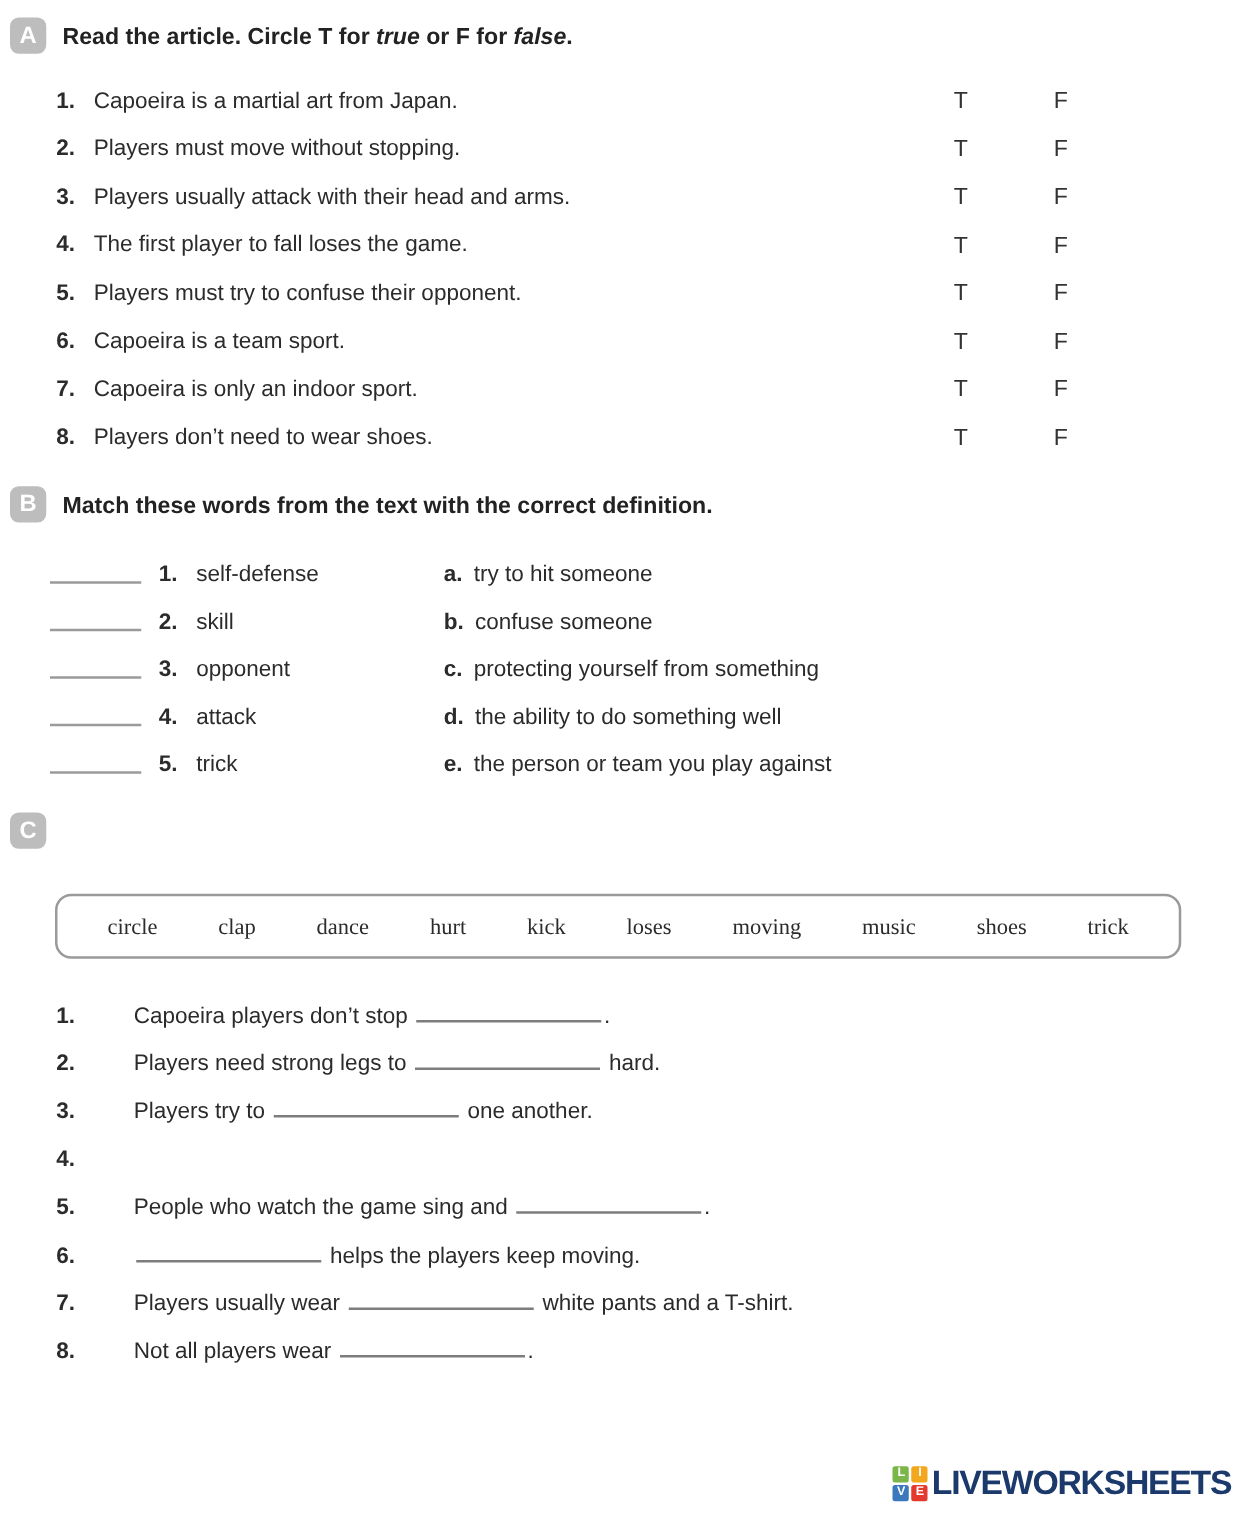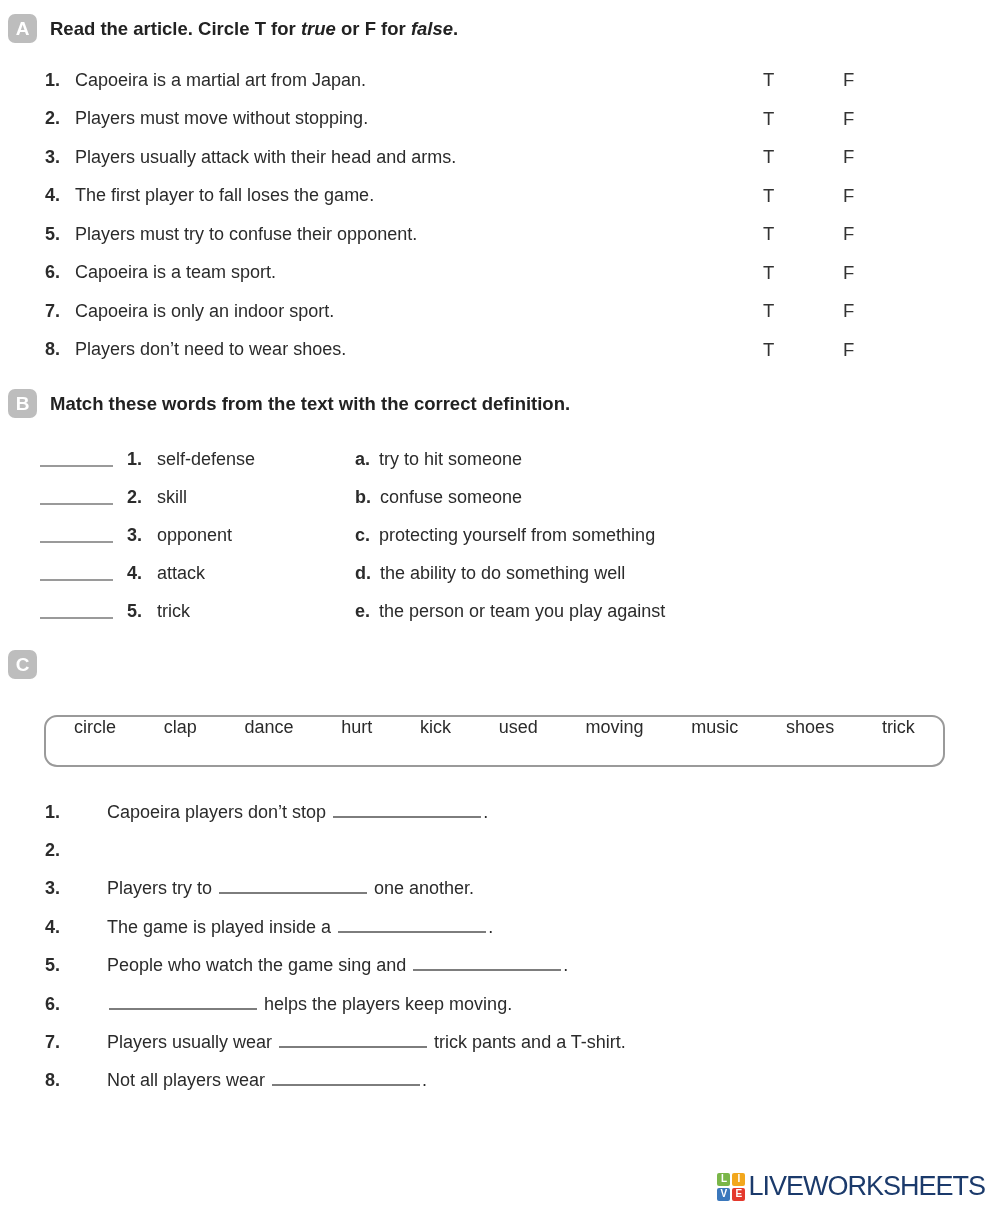--- a/index.html
+++ b/index.html
@@ -52,22 +52,22 @@
   }
   .b-def { position:absolute; left:355px; display:flex; }
   .def-letter { font-weight:bold; margin-right:9px; }
 
   
   #header-c { margin-top:20px; }
   .word-box {
     margin:36px 0 0 44px; width:901px; height:52px;
     border:2px solid #9a9a9a; border-radius:13px;
     box-sizing:border-box;
-    display:flex; align-items:flex-start; justify-content:space-between;
-    padding:0 28px; font-size:18px;
+    display:flex; align-items:center; justify-content:space-between;
+    padding:0 40px; font-size:18px;font-family:Liberation Serif, serif;
   }
   .c-list { margin-top:26px; }
   .c-row {
     height:38.4px; display:flex; align-items:center;
     padding-left:45px; font-size:18px;
   }
   .c-text { white-space:pre-wrap;margin-left:32px; }
   .c-blank {
     display:inline-block; width:148px; height:12px;
     border-bottom:2px solid #7d7d7d; margin:0 2px;
@@ -81,21 +81,21 @@
   .logo-tiles {
     display:grid; grid-template-columns:13px 13px;
     grid-auto-rows:13px; gap:2px;
   }
   .logo-tile {
     color:#fff; font-weight:bold; font-size:10px;
     display:flex; align-items:center; justify-content:center;
     border-radius:2px; line-height:1;
   }
   .logo-text {
-    font-weight:normal; font-size:27px; letter-spacing:-1px;
+    font-weight:bold; font-size:27px; letter-spacing:-1px;
   }
 </style>
 </head>
 <body>
 
 <div class="section-header" id="header-a">
   <span class="badge">A</span>
   <span class="mixed-title"><span>Read the article. Circle </span><span class="hvy">T</span><span> for </span><span class="ital">true</span><span> or </span><span class="hvy">F</span><span> for </span><span class="ital">false</span><span>.</span></span>
 </div>
 
@@ -206,54 +206,54 @@
 <div class="section-header" id="header-c">
   <span class="badge">C</span>
 </div>
 
 <div class="word-box">
   <span>circle</span>
   <span>clap</span>
   <span>dance</span>
   <span>hurt</span>
   <span>kick</span>
-  <span>used</span>
+  <span>loses</span>
   <span>moving</span>
   <span>music</span>
   <span>shoes</span>
   <span>trick</span>
 </div>
 
 <div class="c-list">
   <div class="c-row">
     <span class="item-num">1.</span>
     <span class="c-text"><span>Capoeira players don’t stop </span><span class="c-blank"></span><span>.</span></span>
   </div>
   <div class="c-row">
     <span class="item-num">2.</span>
+    <span class="c-text"><span>Players need strong legs to </span><span class="c-blank"></span><span> hard.</span></span>
   </div>
   <div class="c-row">
     <span class="item-num">3.</span>
     <span class="c-text"><span>Players try to </span><span class="c-blank"></span><span> one another.</span></span>
   </div>
   <div class="c-row">
     <span class="item-num">4.</span>
-    <span class="c-text"><span>The game is played inside a </span><span class="c-blank"></span><span>.</span></span>
   </div>
   <div class="c-row">
     <span class="item-num">5.</span>
     <span class="c-text"><span>People who watch the game sing and </span><span class="c-blank"></span><span>.</span></span>
   </div>
   <div class="c-row">
     <span class="item-num">6.</span>
     <span class="c-text"><span></span><span class="c-blank"></span><span> helps the players keep moving.</span></span>
   </div>
   <div class="c-row">
     <span class="item-num">7.</span>
-    <span class="c-text"><span>Players usually wear </span><span class="c-blank"></span><span> trick pants and a T-shirt.</span></span>
+    <span class="c-text"><span>Players usually wear </span><span class="c-blank"></span><span> white pants and a T-shirt.</span></span>
   </div>
   <div class="c-row">
     <span class="item-num">8.</span>
     <span class="c-text"><span>Not all players wear </span><span class="c-blank"></span><span>.</span></span>
   </div>
 </div>
 
 <div class="logo">
   <span class="logo-tiles">
     <span class="logo-tile" style="background: rgb(122, 182, 72);">L</span>

